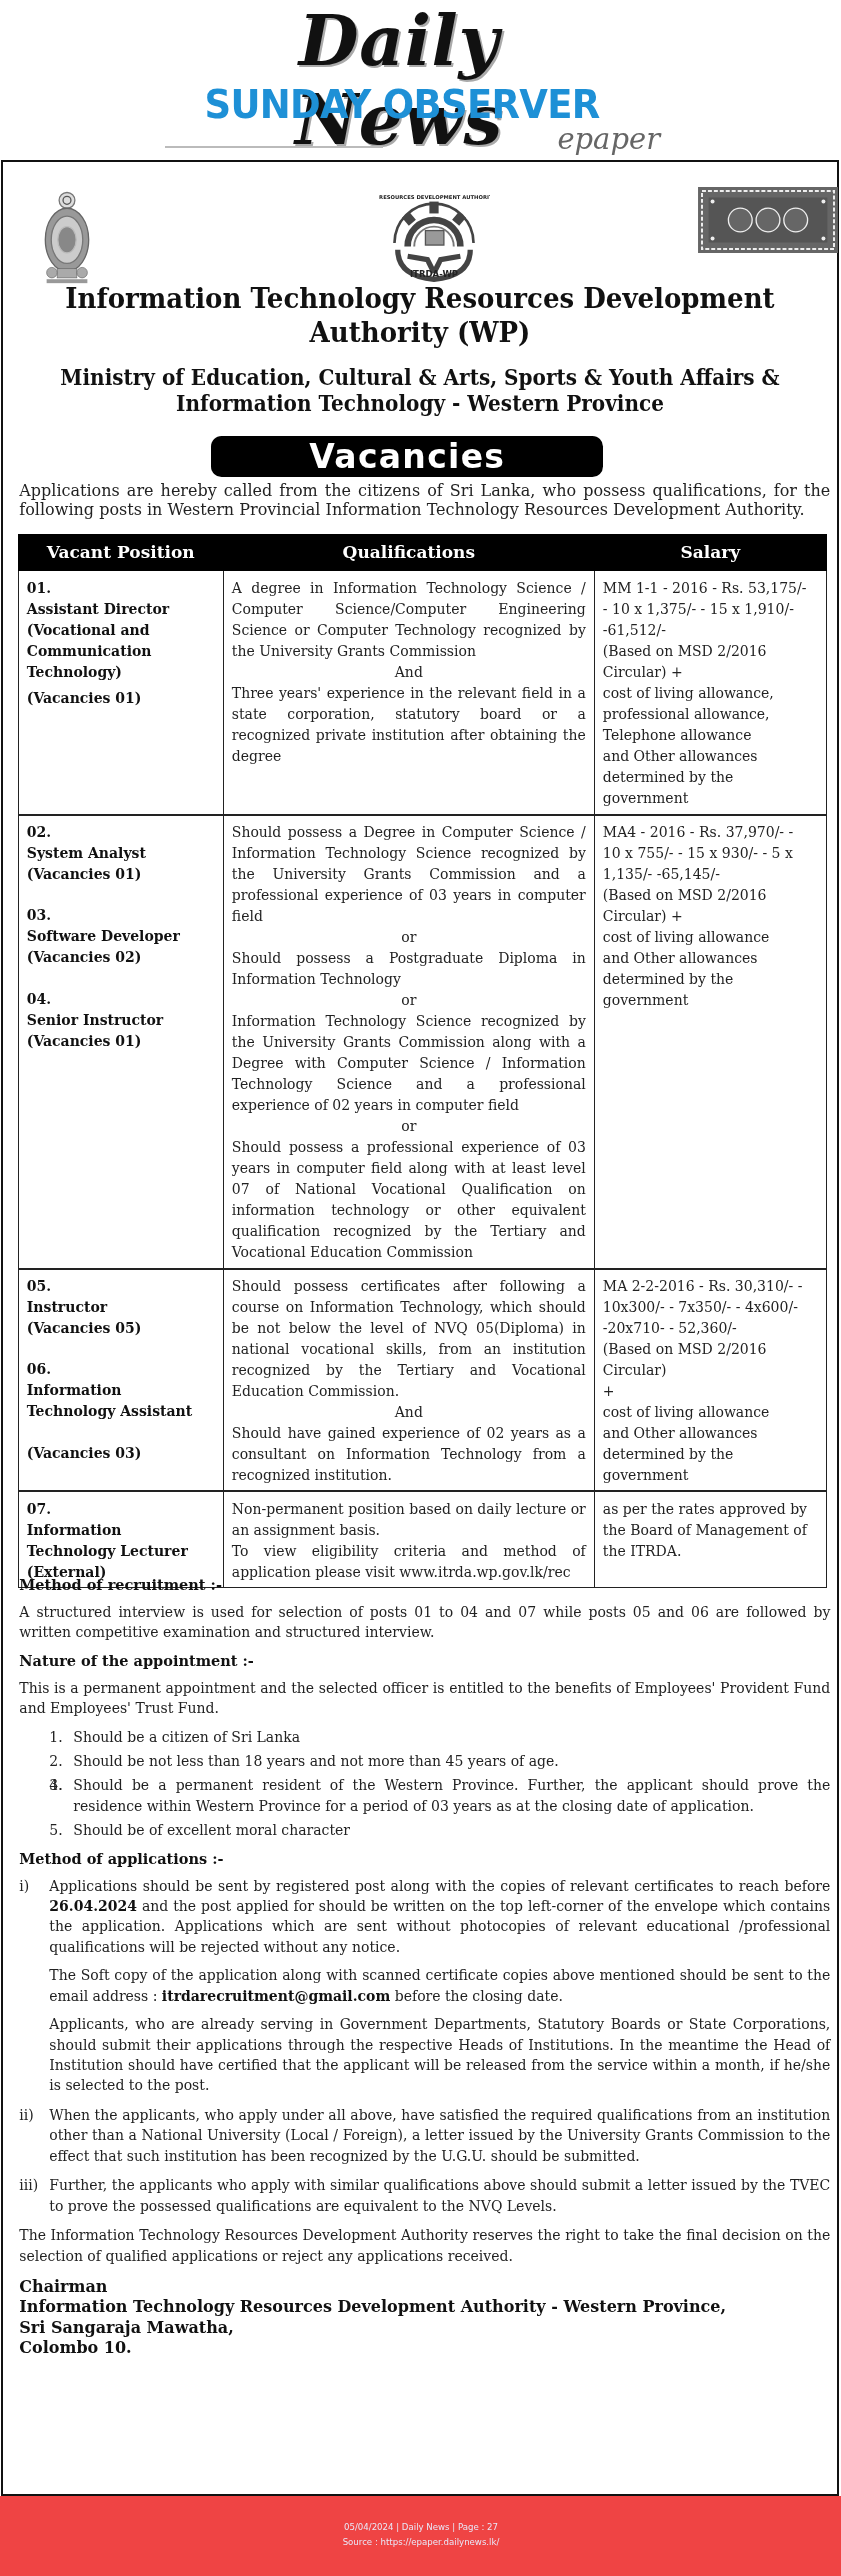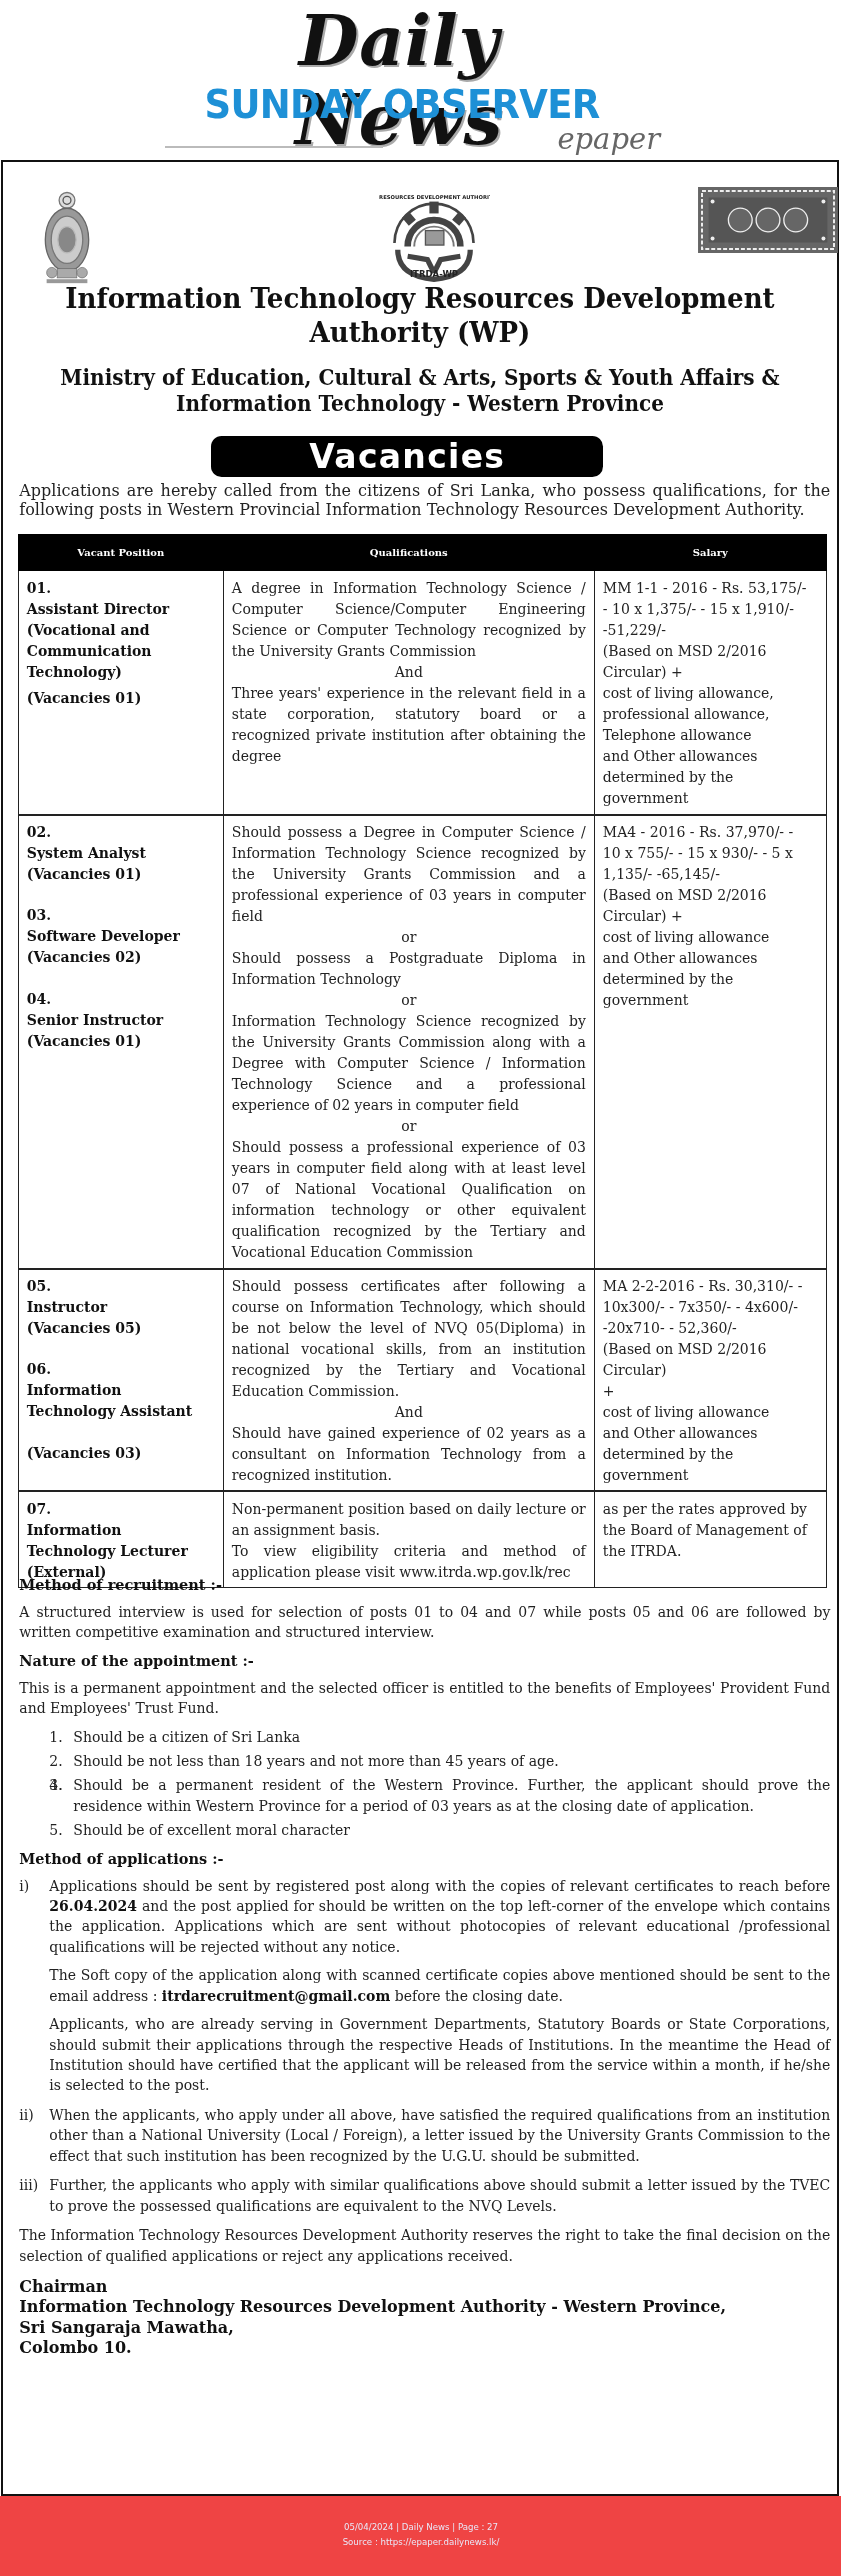--- a/index.html
+++ b/index.html
@@ -39,21 +39,21 @@
     background: #000; border-radius: 10.6px; color: #fff; text-align: center;
     font-family: "DejaVu Sans", sans-serif; font-weight: bold; font-size: 33px; line-height: 41px;
     letter-spacing: 1.3px; }
   .intro { position: absolute; left: 16px; top: 319px; width: 811px;
     font-size: 16px; line-height: 19px; color: #222; text-align: justify; }
 
   
   .vac-table { position: absolute; left: 14.5px; top: 372px; width: 809px; border-collapse: collapse;
     font-size: 14px; line-height: 21px; }
   .vac-table th { background: #000; color: #fff; height: 36px; font-family: "DejaVu Serif", serif;
-    font-weight: bold; font-size: 10px; border: 1.3px solid #000; }
+    font-weight: bold; font-size: 17px; border: 1.3px solid #000; }
   .vac-table td { border: 1.3px solid #222; vertical-align: top; padding: 6.6px 8px 4px 8px; color: #222; }
   .vac-table tr.rowsep td { border-top: 2.6px double #222; }
   .col1 { width: 205px; }
   .col2 { width: 371px; }
   .col3 { width: 232px; }
   .pos-num, .pos-title { font-weight: bold; color: #111; display: block; }
   .pos-vac { font-weight: bold; color: #111; display: block; }
   .pos-gap { display: block; height: 20.4px; }
   .pos-gap-s { display: block; height: 5.3px; }
   .q-para { display: block; text-align: justify; }
@@ -166,21 +166,21 @@
             <span class="pos-vac">(Vacancies 01)</span>
           </td>
           <td class="col2">
             <span class="q-para">A degree in Information Technology Science / Computer Science/Computer Engineering Science or Computer Technology recognized by the University Grants Commission</span>
             <span class="q-center">And</span>
             <span class="q-para">Three years' experience in the relevant field in a state corporation, statutory board or a recognized private institution after obtaining the degree</span>
           </td>
           <td class="col3">
             <span class="sal-line">MM 1-1 - 2016 - Rs. 53,175/-</span>
             <span class="sal-line">- 10 x 1,375/- - 15 x 1,910/-</span>
-            <span class="sal-line">-51,229/-</span>
+            <span class="sal-line">-61,512/-</span>
             <span class="sal-line">(Based on MSD 2/2016</span>
             <span class="sal-line">Circular)  +</span>
             <span class="sal-line">cost of living allowance,</span>
             <span class="sal-line">professional allowance,</span>
             <span class="sal-line">Telephone allowance</span>
             <span class="sal-line">and Other allowances</span>
             <span class="sal-line">determined by the</span>
             <span class="sal-line">government</span>
           </td>
         </tr>

